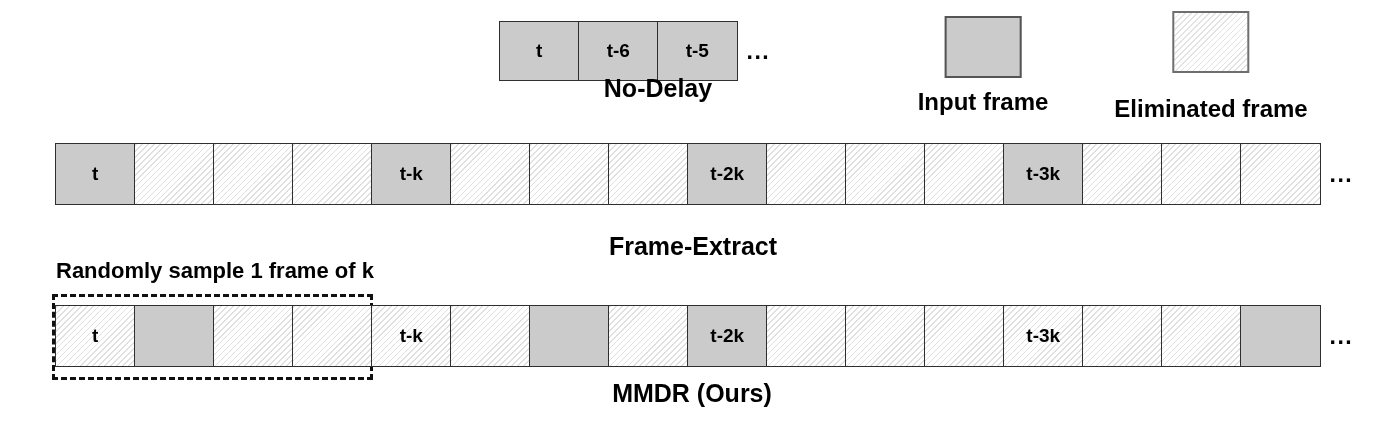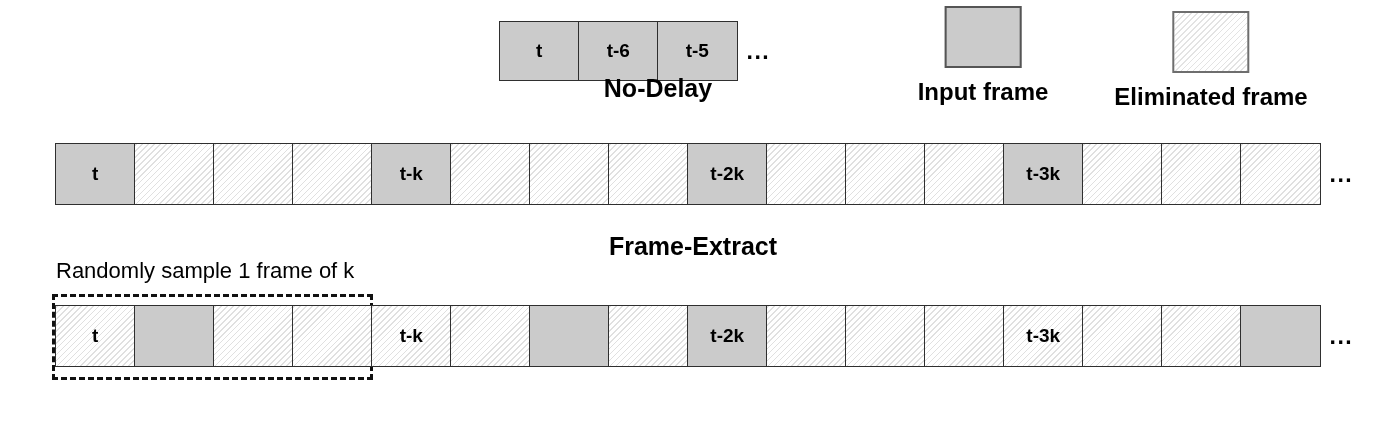--- a/index.html
+++ b/index.html
@@ -42,21 +42,21 @@
   }
   .title {
     position: absolute;
     transform: translateX(-50%);
     font-weight: bold;
     font-size: 25px;
     white-space: nowrap;
   }
   .annotation {
     position: absolute;
-    font-weight: normal;
+    font-weight: bold;
     font-size: 22px;
     white-space: nowrap;
   }
   .dashed-rect {
     position: absolute;
     box-sizing: border-box;
     border: 3px dashed #111111;
     background: transparent;
   }
   .legend-item {
@@ -80,22 +80,22 @@
   }
   .legend-label {
     margin-top: 10px;
     font-weight: bold;
     font-size: 24px;
     white-space: nowrap;
   }
   
   #row-nodelay       { left: 499px; top: 21px;  }
   #title-nodelay     { left: 658px; top: 74px;  }
-  #legend-input      { left: 983px; top: 6px;  }
-  #legend-eliminated { left: 1211px; top: 11px; }
+  #legend-input      { left: 983px; top: 16px;  }
+  #legend-eliminated { left: 1211px; top: 11px; gap: 12px; }
   #row-frame-extract { left: 55px;  top: 143px; }
   #title-frame-extract { left: 693px; top: 232px; }
   #mmdr-annotation   { left: 56px;  top: 258px; }
   #mmdr-dashed-rect  { left: 52px;  top: 294px; width: 321px; height: 86px; }
   #row-mmdr          { left: 55px;  top: 305px; }
   #title-mmdr        { left: 692px; top: 379px; }
 </style>
 </head>
 <body>
 
@@ -153,14 +153,15 @@
       <div class="frame input">t-2k</div>
       <div class="frame eliminated"></div>
       <div class="frame eliminated"></div>
       <div class="frame eliminated"></div>
       <div class="frame eliminated">t-3k</div>
       <div class="frame eliminated"></div>
       <div class="frame eliminated"></div>
       <div class="frame input"></div>
       <span class="ellipsis">...</span>
   </div>
+  <div class="title" id="title-mmdr">MMDR (Ours)</div>
 
 </div>
 
 </body></html>

